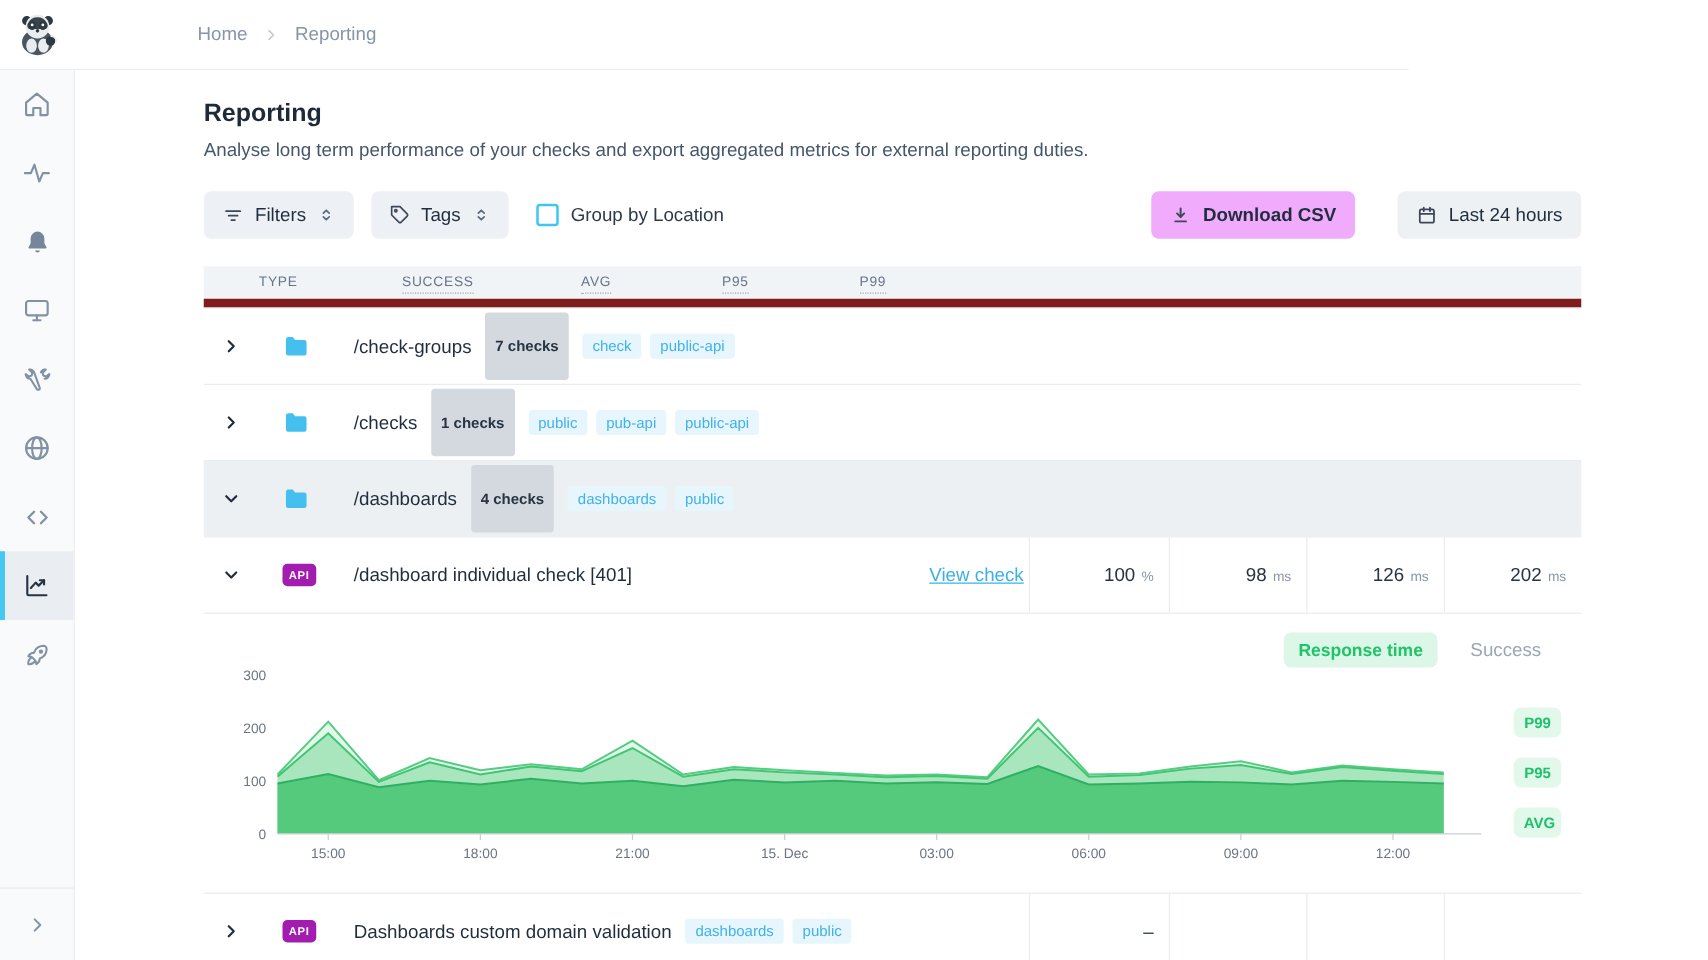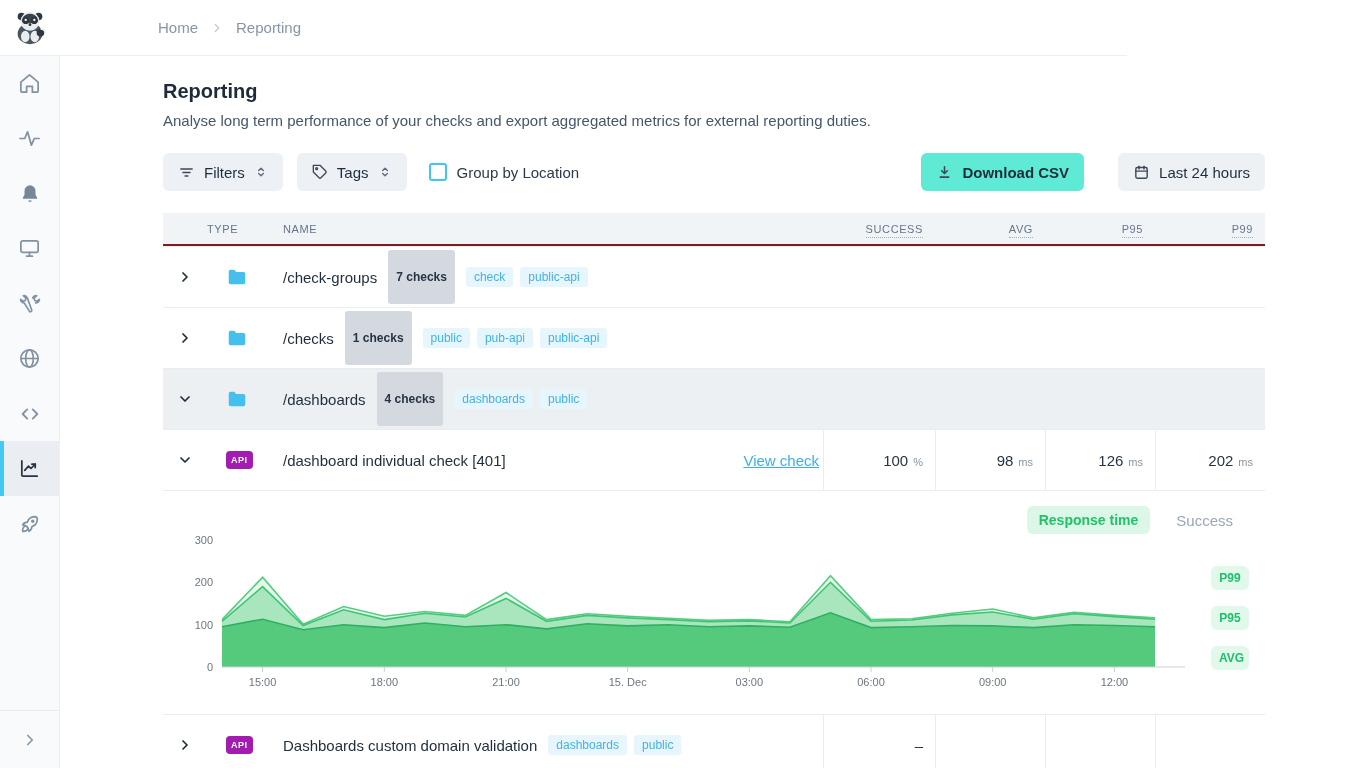--- a/index.html
+++ b/index.html
@@ -41,27 +41,27 @@
   .btn { display:inline-flex; align-items:center; gap:9px; height:38px; padding:0 15px;
     background:#edf1f5; border:none; border-radius:6px; font-size:15px; color:#1f2d3d;
     font-family:inherit; cursor:pointer; }
   .btn + .btn { margin-left:14px; }
   .btn .sorter { color:#5c6b7d; display:flex; }
   .btn-icon { display:flex; color:#3c4858; }
   .check-wrap { display:flex; align-items:center; gap:10px; margin-left:22px; cursor:pointer; }
   .checkbox { width:18px; height:18px; border:2px solid #3fc6f2; border-radius:3px; background:#fff; }
   .check-label { font-size:15px; color:#2c3a4b; }
   .toolbar-right { margin-left:auto; display:flex; align-items:center; gap:20px; }
-  .btn.download { background:#5eead4; font-weight:bold; }
+  .btn.download { background:#f0abfc; font-weight:bold; }
   .btn.daterange { background:#eef1f4; }
 
   
   .table { margin:22px 0 0 103px; width:1102px; font-size:15px; }
   .thead { height:33px; background:#f1f4f6; display:flex; align-items:center;
-    font-size:11px; letter-spacing:0.6px; color:#66758c; border-bottom:2px solid #7f1d1d; }
+    font-size:11px; letter-spacing:0.6px; color:#66758c; border-bottom:7px solid #7f1d1d; }
   .col-chev { width:44px; flex:none; display:flex; justify-content:center; }
   .col-type { width:72px; flex:none; }
   .col-name { flex:1; display:flex; align-items:center; padding-left:4px; }
   .col-m { width:110px; flex:none; text-align:right; padding-right:12px; }
   .col-m.first { width:112px; }
   .thead .sortable { border-bottom:1px dotted #a3aebc; padding-bottom:2px; cursor:pointer; }
   .row { display:flex; align-items:center; height:61px; border-top:1px solid #e9edf0; }
   .row:first-of-type { border-top:none; }
   .row.group-open { background:#edf0f2; }
   .row .col-m { align-self:stretch; display:flex; align-items:center; justify-content:flex-end; gap:5px; }
@@ -256,21 +256,20 @@
         </span>
         <span>Last 24 hours</span>
       </button>
     </div>
   </div>
 
   <div class="table">
     <div class="thead">
       <div class="col-chev"></div>
       <div class="col-type">TYPE</div>
-      <div class="col-name">NAME</div>
       <div class="col-m first"><span class="sortable">SUCCESS</span></div>
       <div class="col-m"><span class="sortable">AVG</span></div>
       <div class="col-m"><span class="sortable">P95</span></div>
       <div class="col-m"><span class="sortable">P99</span></div>
     </div>
 
     <div class="row">
       <div class="col-chev">
         <button class="chev-btn">
           <svg width="16" height="16" viewBox="0 0 24 24" fill="none" stroke="currentColor" stroke-width="2.6" stroke-linecap="round" stroke-linejoin="round">

